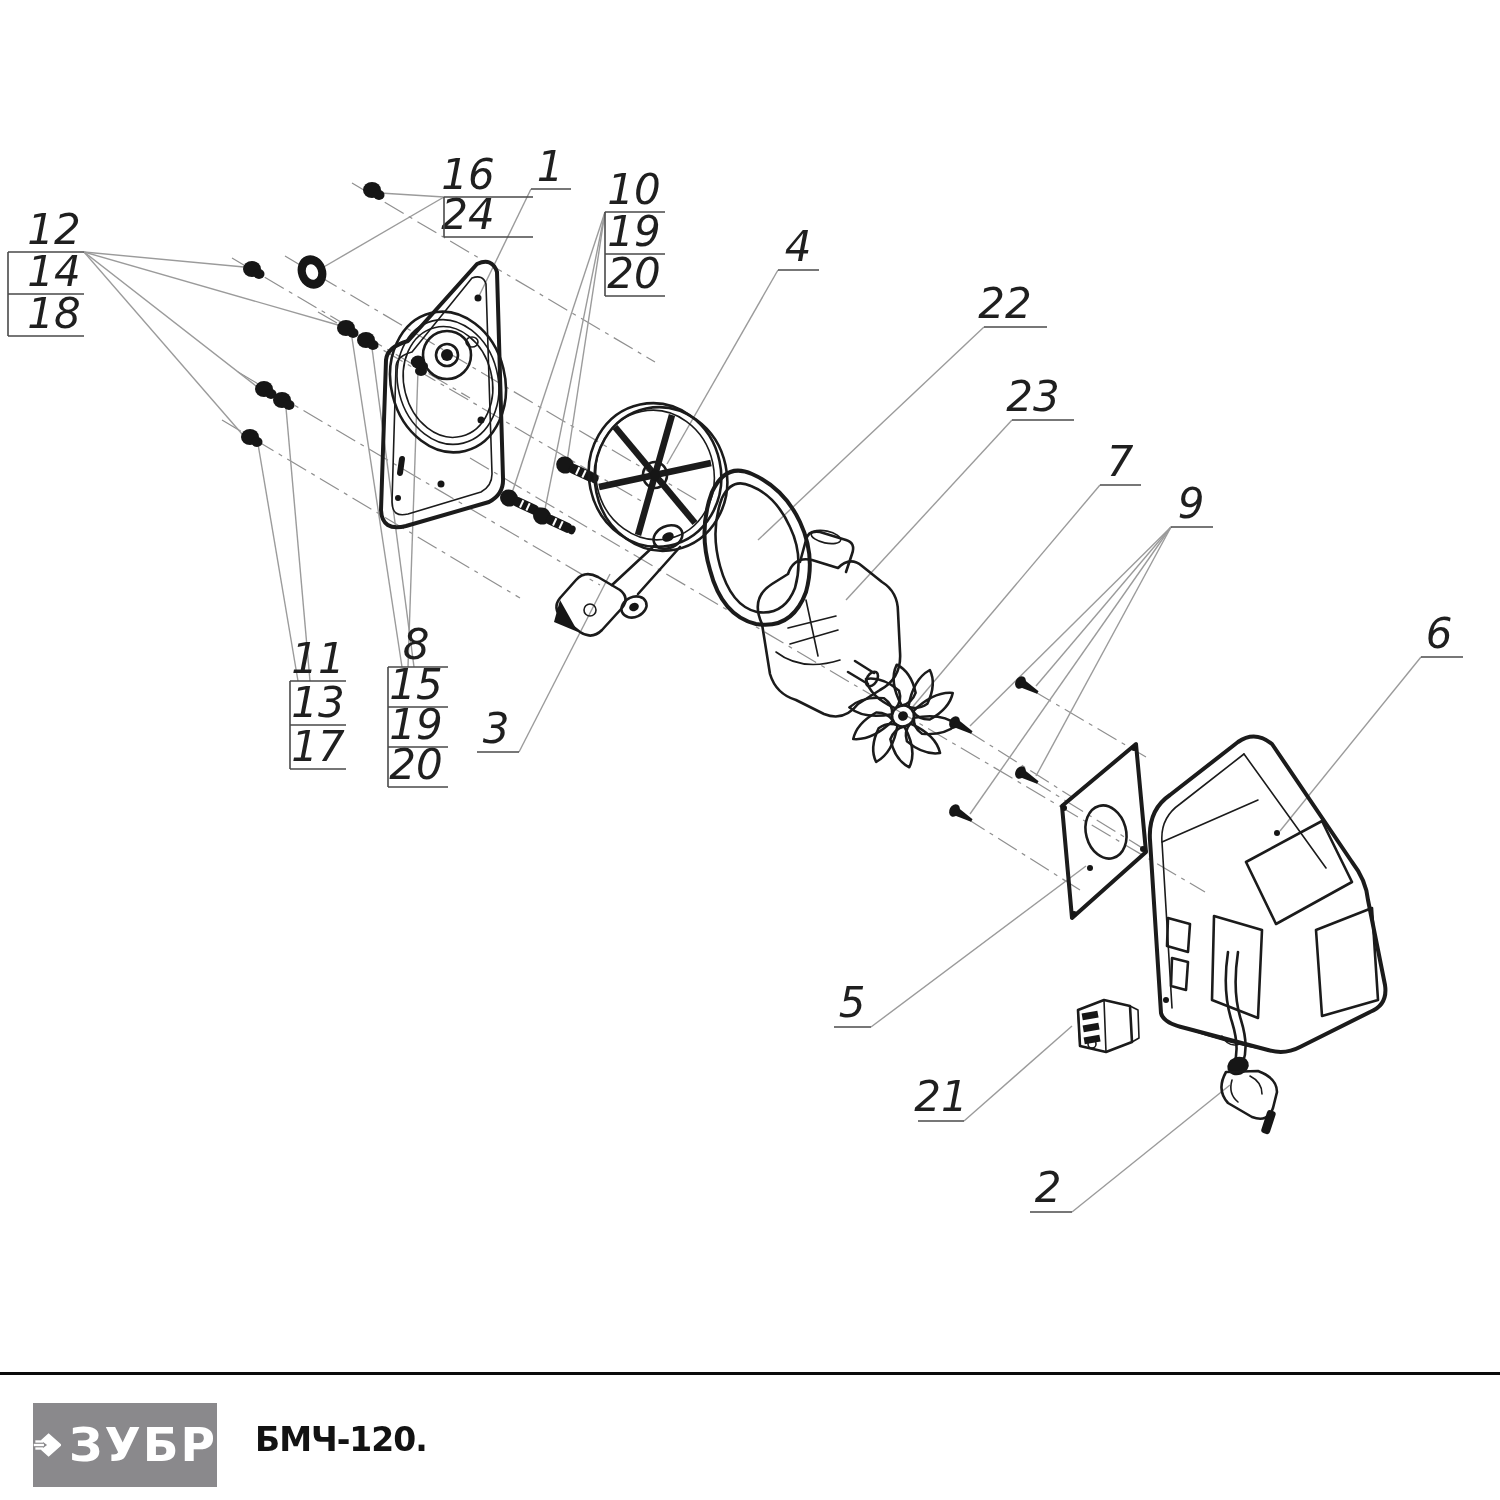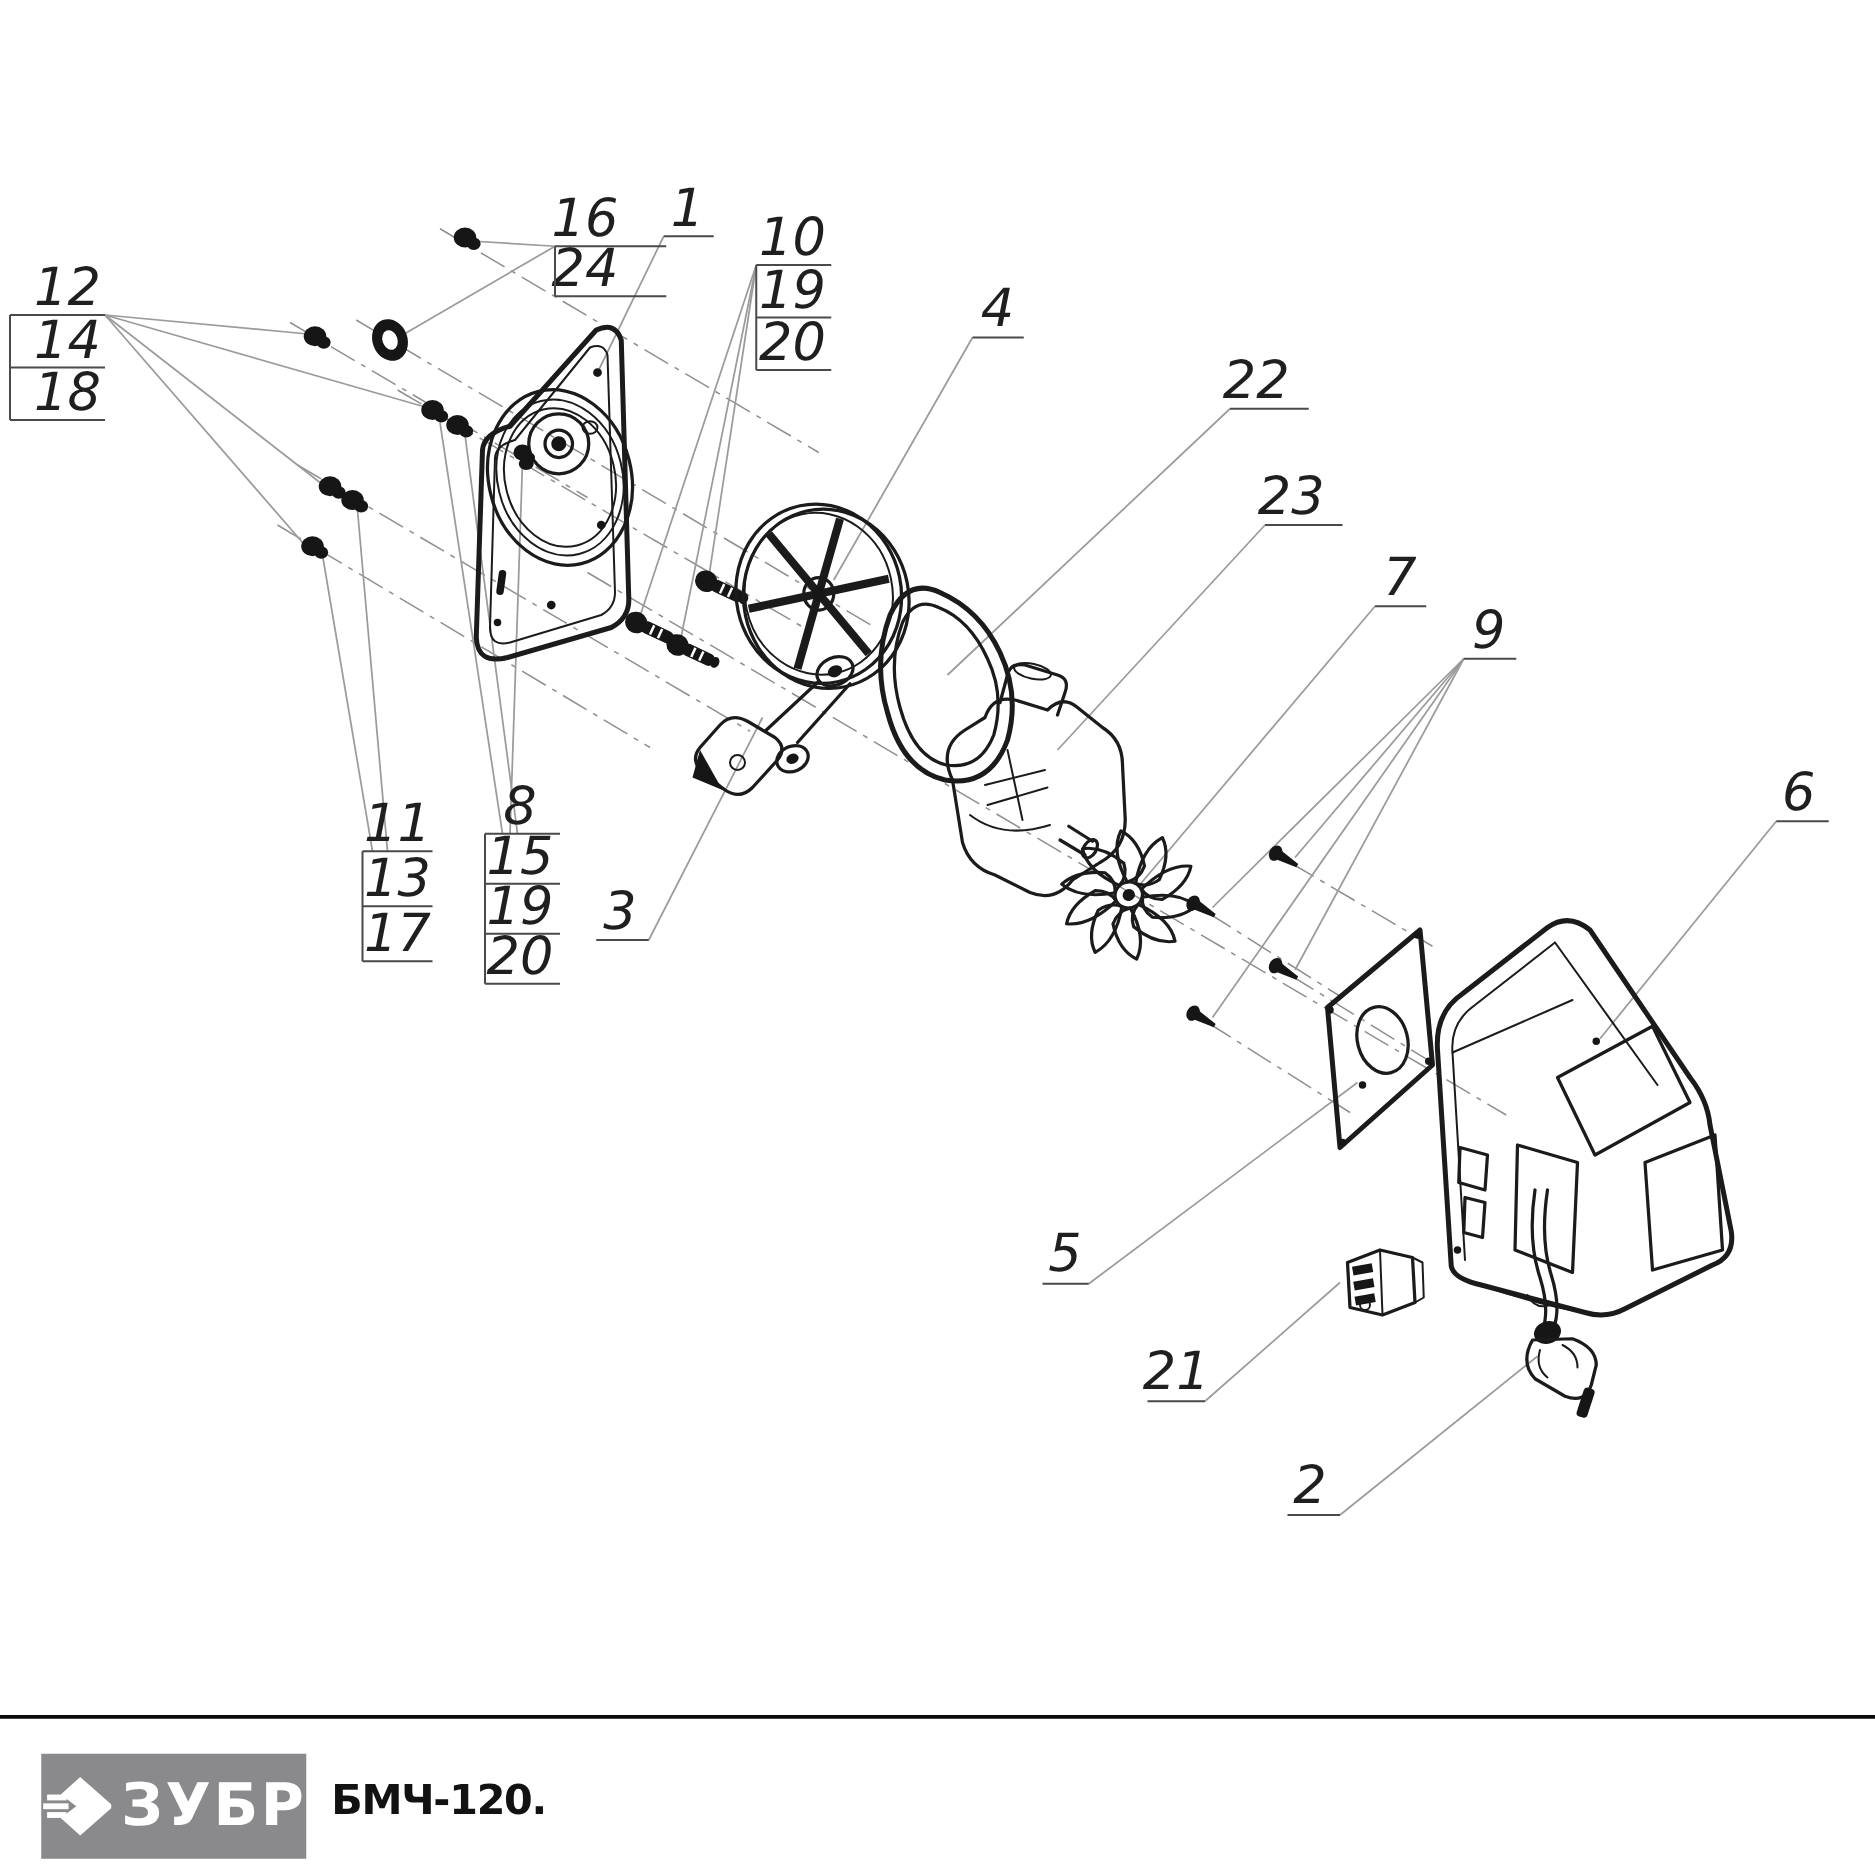--- a/index.html
+++ b/index.html
@@ -7,24 +7,24 @@
   #drawing{position:absolute;left:0;top:0;}
   .part{fill:none;stroke:#1b1b1b;stroke-width:2.6;stroke-linejoin:round;stroke-linecap:round;}
   .thin{stroke-width:1.6;}
   .heavy{stroke-width:4;}
   .dark{fill:#161616;stroke:none;}
   .leader{fill:none;stroke:#9b9b9b;stroke-width:1.4;}
   .cline{fill:none;stroke:#4a4a4a;stroke-width:1.6;}
   .axis{fill:none;stroke:#8f8f8f;stroke-width:1.2;stroke-dasharray:22 6 4 6;}
   text.callout{font-family:"DejaVu Sans",sans-serif;font-style:italic;font-size:42px;fill:#1f1f1f;text-anchor:middle;}
   .footer{position:absolute;left:0;top:1372px;width:1500px;height:128px;border-top:3px solid #0a0a0a;display:flex;align-items:center;}
-  .brandbox{margin-left:33px;width:212px;height:84px;background:#8a898c;display:flex;align-items:center;justify-content:center;gap:8px;margin-top:11px;}
+  .brandbox{margin-left:33px;width:184px;height:84px;background:#8a898c;display:flex;align-items:center;justify-content:center;gap:8px;margin-top:11px;}
   .brandbox svg{display:block;}
   .brandname{color:#ffffff;font-weight:bold;font-size:47px;letter-spacing:2px;line-height:1;}
-  .title{margin-left:20px;font-size:33px;color:#121212;display:flex;gap:12px;align-items:baseline;white-space:nowrap;}
+  .title{margin-left:38px;font-size:33px;color:#121212;display:flex;gap:12px;align-items:baseline;white-space:nowrap;}
   .title .model{font-weight:bold;letter-spacing:-1px;}
   .title .rest{font-weight:normal;letter-spacing:-1px;color:#1c1c1c;}
 </style>
 </head>
 <body>
 
 <svg id="drawing" width="1500" height="1372" viewBox="0 0 1500 1372">
   <defs>
     <g id="nutdef">
       <ellipse rx="9" ry="8" fill="#161616"></ellipse>

